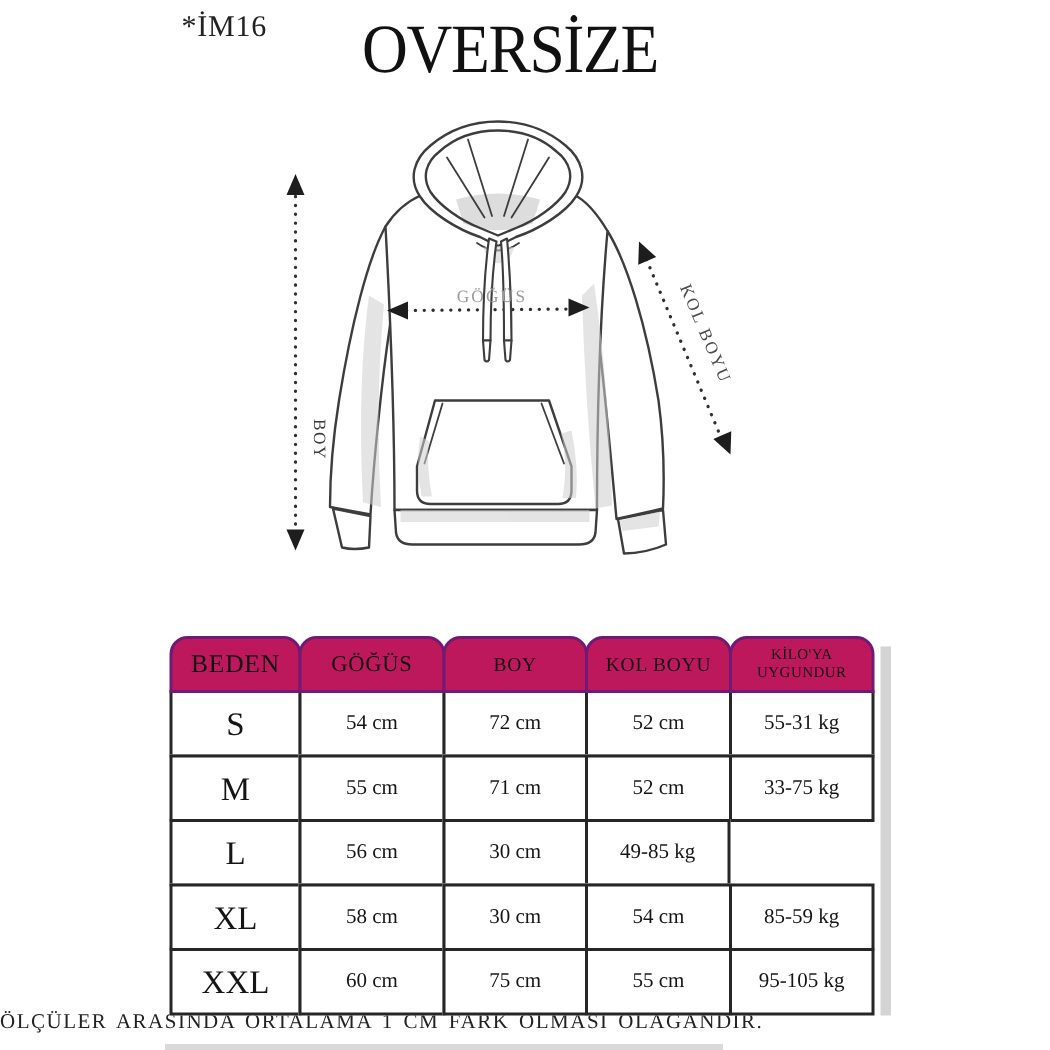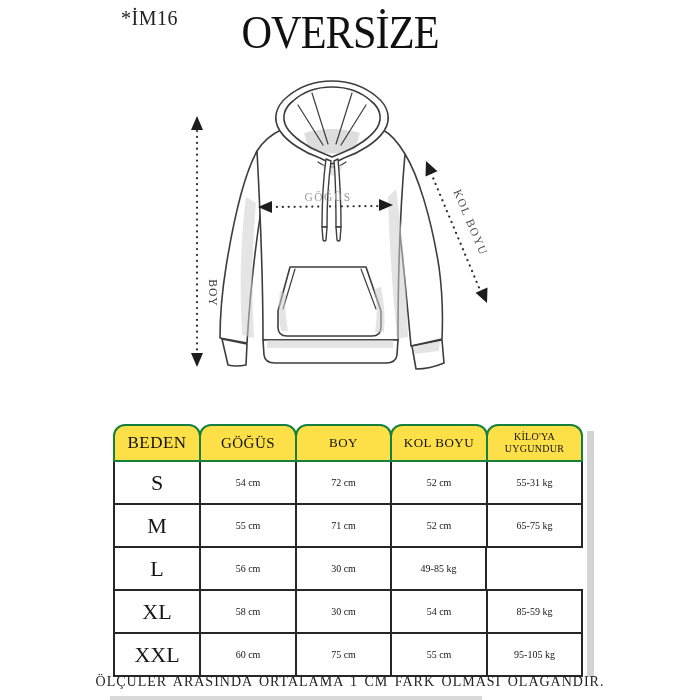--- a/index.html
+++ b/index.html
@@ -16,46 +16,46 @@
     position:absolute; left:340px; top:6px; transform:translateX(-50%) scaleX(.92);
     transform-origin:center top;
     font-size:46px; letter-spacing:-1px; color:#111; white-space:nowrap;
   }
   .diagram { position:absolute; left:150px; top:75px; width:400px; height:325px; }
 
   
   .size-table { position:absolute; left:113px; top:424px; width:474px; }
   .thead { display:flex; position:relative; z-index:2; }
   .th {
-    height:38px; background:#fde047; border:2px solid #15803d;
+    height:38px; background:#be185d; border:2px solid #701a75;
     border-radius:12px 12px 0 0;
     display:flex; align-items:center; justify-content:center; text-align:center;
     color:#111;
   }
   .th + .th { margin-left:-2px; }
   .c0{ width:88px; } .c1{ width:98px; } .c2{ width:97px; } .c3{ width:98px; } .c4{ width:97px; }
   .th.c0{ font-size:17px; letter-spacing:.5px; }
   .th.c1{ font-size:15px; letter-spacing:.5px; }
   .th.c2{ font-size:13px; letter-spacing:.5px; }
   .th.c3{ font-size:13px; letter-spacing:.5px; }
   .th.c4{ font-size:10px; line-height:1.2; letter-spacing:.3px; padding:0 10px; }
   .trow { display:flex; margin-top:-2px; position:relative; z-index:1; }
   .td {
     height:45px; background:#fff; border:2px solid #262626;
     display:flex; align-items:center; justify-content:center;
-    font-size:10px; color:#151515;
+    font-size:14px; color:#151515;
   }
   .td + .td { margin-left:-2px; }
   .td.size-cell { font-size:22px; }
   .table-shadow {
     position:absolute; left:587px; top:431px; width:7px; height:246px;
     background:#c9c9c9; opacity:.8;
   }
   .footnote {
-    position:absolute; left:0; top:674px; width:700px; text-align:center;
+    position:absolute; left:0; top:674px; width:700px; text-align:left;
     font-size:14px; letter-spacing:1px; word-spacing:2px; color:#222;
   }
   .bottom-scan-strip {
     position:absolute; left:110px; top:696px; width:372px; height:4px;
     background:#d9d9d9;
   }
   svg text { font-family:"Liberation Serif", serif; }
 </style>
 </head>
 <body>
@@ -156,21 +156,21 @@
     <div class="td c1">54 cm</div>
     <div class="td c2">72 cm</div>
     <div class="td c3">52 cm</div>
     <div class="td c4">55-31 kg</div>
   </div>
   <div class="trow">
     <div class="td c0 size-cell">M</div>
     <div class="td c1">55 cm</div>
     <div class="td c2">71 cm</div>
     <div class="td c3">52 cm</div>
-    <div class="td c4">65-75 kg</div>
+    <div class="td c4">33-75 kg</div>
   </div>
   <div class="trow">
     <div class="td c0 size-cell">L</div>
     <div class="td c1">56 cm</div>
     <div class="td c2">30 cm</div>
     <div class="td c4">49-85 kg</div>
   </div>
   <div class="trow">
     <div class="td c0 size-cell">XL</div>
     <div class="td c1">58 cm</div>

